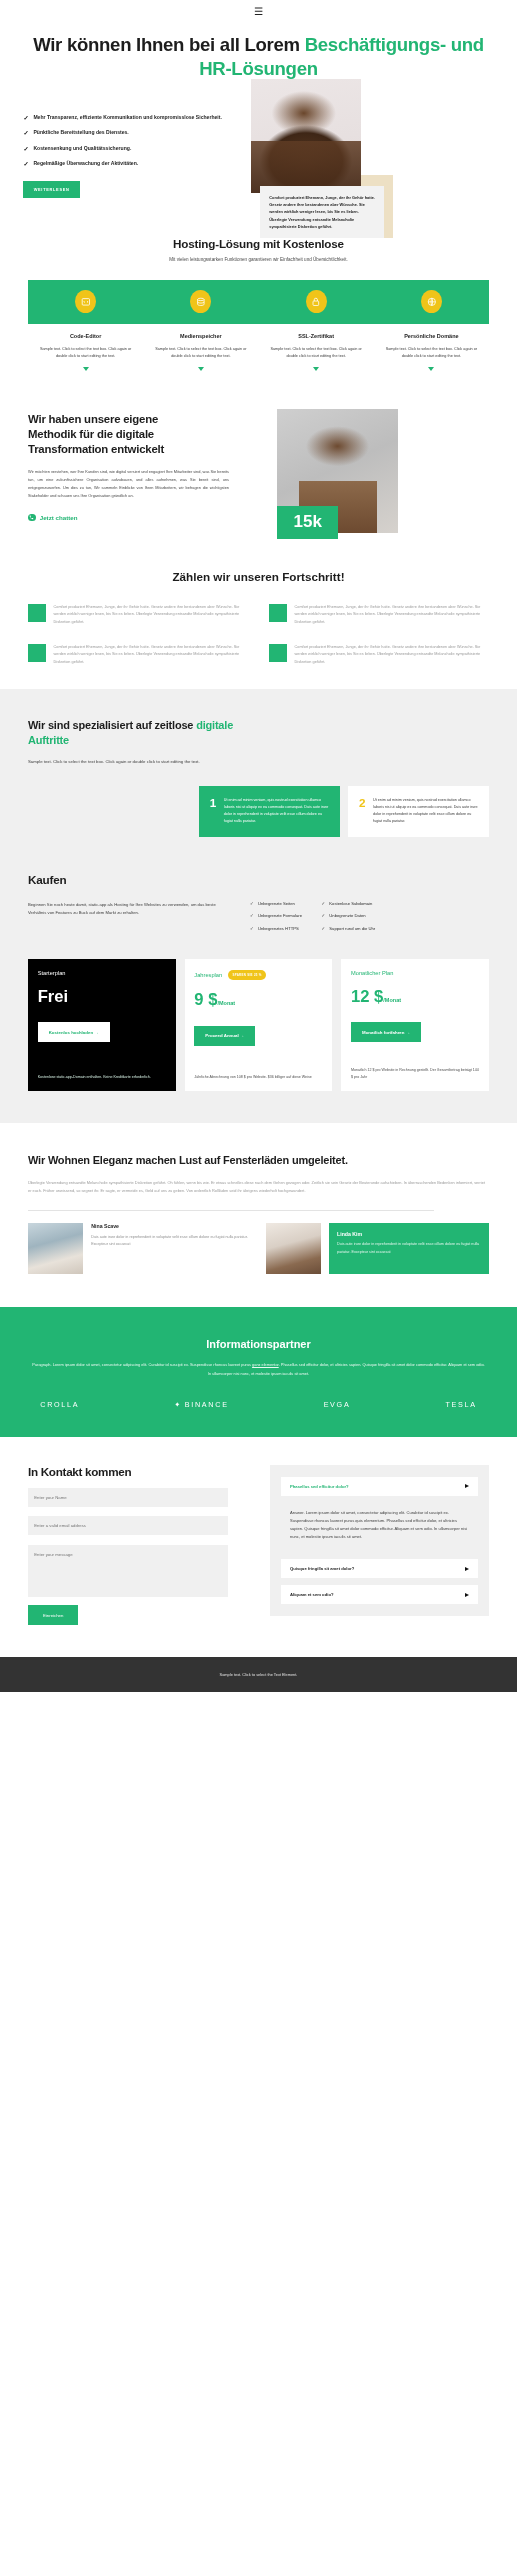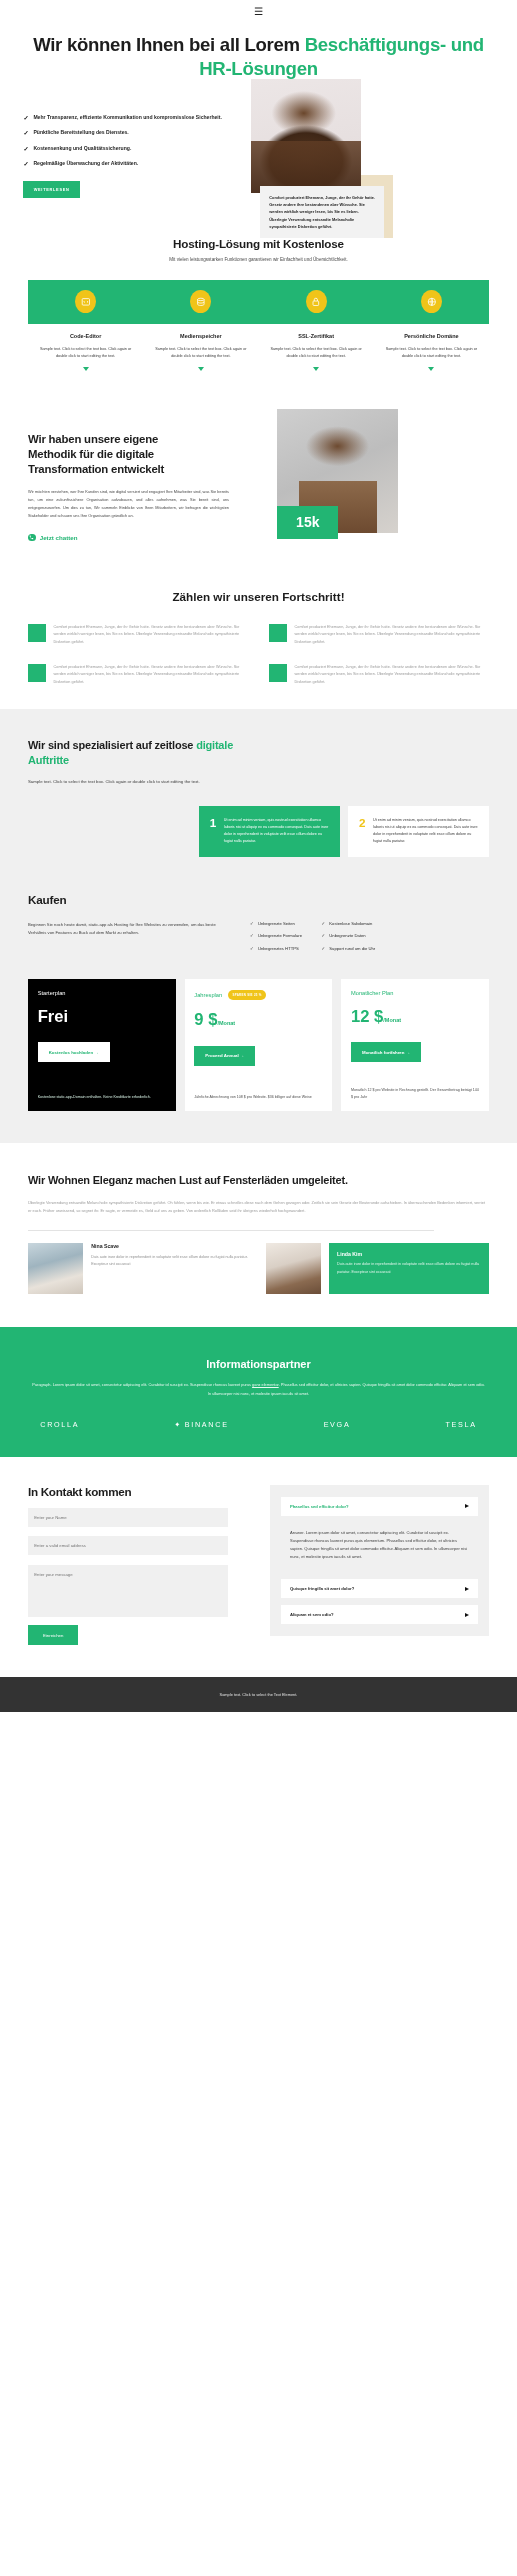--- a/index.html
+++ b/index.html
@@ -98,21 +98,21 @@
   .feature-col h3 { font-size: 5.5px; font-weight: 700; line-height: 1.35; }
   .feature-col p { font-size: 3.8px; line-height: 1.85; color: #3b3b3b; margin-top: 5.5px; }
   .caret-down {
     margin: 6.2px auto 0; width: 0; height: 0;
     border-left: 3.4px solid transparent; border-right: 3.4px solid transparent;
     border-top: 4.1px solid #22b573; cursor: pointer;
   }
 
   
   .methodik { display: flex; padding: 41px 0 0; position: relative; }
-  .meth-left { width: 269px; padding-left: 28px; margin-top: 20px; }
+  .meth-left { width: 269px; padding-left: 28px; }
   .meth-left h2 {
     font-size: 11.4px; font-weight: 700; line-height: 1.32; letter-spacing: -0.2px;
     max-width: 172px;
   }
   .meth-left p {
     font-size: 3.9px; line-height: 2.05; color: #474747; margin-top: 11px;
     text-align: justify; max-width: 201px;
   }
   .chat-link {
     display: flex; align-items: center; gap: 4.1px; margin-top: 14px;
@@ -130,21 +130,21 @@
       linear-gradient(155deg,#cfcfcf 0%,#bdbdbd 48%,#d6d2cd 100%);
   }
   .meth-photo::after {
     content: ""; position: absolute; left: 18%; right: 18%; bottom: 0; height: 42%;
     background: linear-gradient(180deg,#8d6a4b,#6d4a30);
   }
   .stat-badge {
     position: absolute; left: 8.3px; top: 94px; width: 61px; height: 33px;
     background: #22b573; color: #fff;
     display: flex; align-items: center; justify-content: center;
-    font-size: 14px; font-weight: 700;
+    font-size: 17px; font-weight: 700;
   }
 
   
   .fortschritt { padding: 48px 0 0; }
   .fort-title { font-size: 11.7px; font-weight: 700; text-align: center; line-height: 1.3; }
   .fort-grid {
     display: grid; grid-template-columns: 1fr 1fr; gap: 18px 21px;
     margin: 19.3px 28px 0;
   }
   .fort-item { display: flex; gap: 7.6px; align-items: flex-start; }

